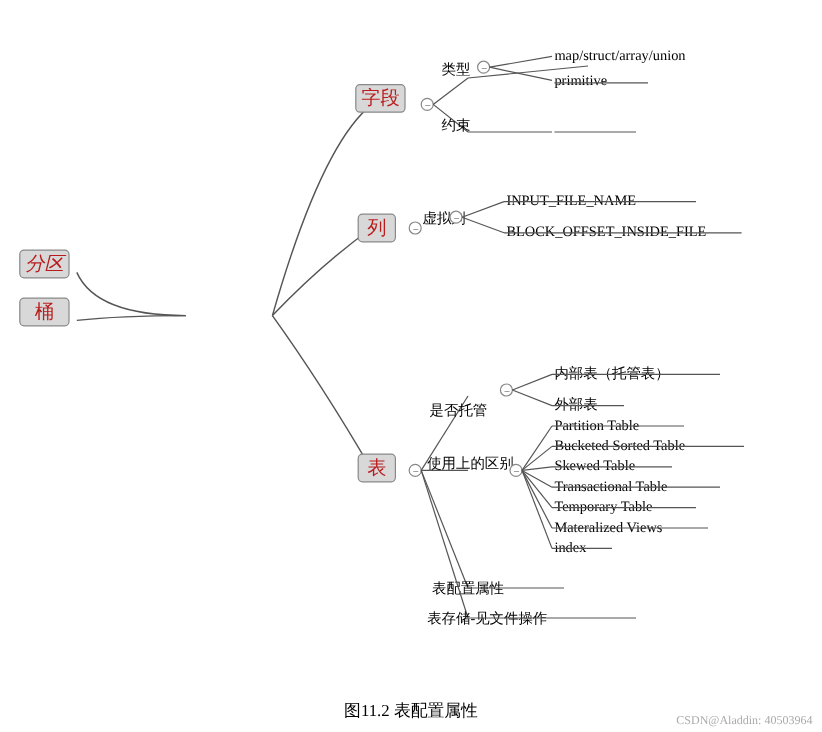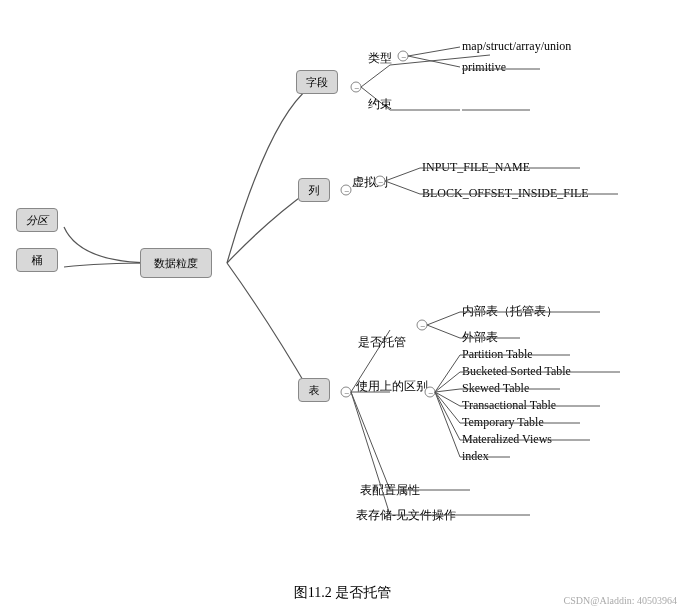--- a/index.html
+++ b/index.html
@@ -24,22 +24,22 @@
       height: 570px;
     }
     .node-box {
       position: absolute;
       border: 1px solid #888;
       background: #d8d8d8;
       border-radius: 4px;
       display: flex;
       align-items: center;
       justify-content: center;
-      font-size: 11px;
-      color: #000000;
+      font-size: 16px;
+      color: #b91c1c;
       white-space: nowrap;
     }
     .footer {
       position: absolute;
       bottom: 8px;
       width: 100%;
       text-align: center;
       font-size: 14px;
       color: #000;
     }
@@ -146,23 +146,20 @@
 
     <line x1="351" y1="392" x2="390" y2="490" stroke="#555" stroke-width="1"></line>
     <text x="360" y="494" font-size="12" fill="#000">表配置属性</text>
     <line x1="390" y1="490" x2="470" y2="490" stroke="#555" stroke-width="1"></line>
 
     <line x1="351" y1="392" x2="390" y2="515" stroke="#555" stroke-width="1"></line>
     <text x="356" y="519" font-size="12" fill="#000">表存储-见文件操作</text>
     <line x1="390" y1="515" x2="530" y2="515" stroke="#555" stroke-width="1"></line>
   </svg>
 
-  <div class="node-box" style="left:140px; top:248px; width:72px; height:30px;">
-    <span>数据粒度</span>
-  </div>
 
   <div class="node-box" style="left:16px; top:208px; width:42px; height:24px;font-style:italic;">
     <span>分区</span>
   </div>
 
   <div class="node-box" style="left:16px; top:248px; width:42px; height:24px;">
     <span>桶</span>
   </div>
 
   <div class="node-box" style="left:296px; top:70px; width:42px; height:24px;">
@@ -172,15 +169,15 @@
   <div class="node-box" style="left:298px; top:178px; width:32px; height:24px;">
     <span>列</span>
   </div>
 
   <div class="node-box" style="left:298px; top:378px; width:32px; height:24px;">
     <span>表</span>
   </div>
 </div>
 
 <div class="footer">
-  <span>图11.2   是否托管</span>
+  <span>图11.2   表配置属性</span>
 </div>
 <div class="watermark">CSDN@Aladdin: 40503964</div>
 
 </body></html>

